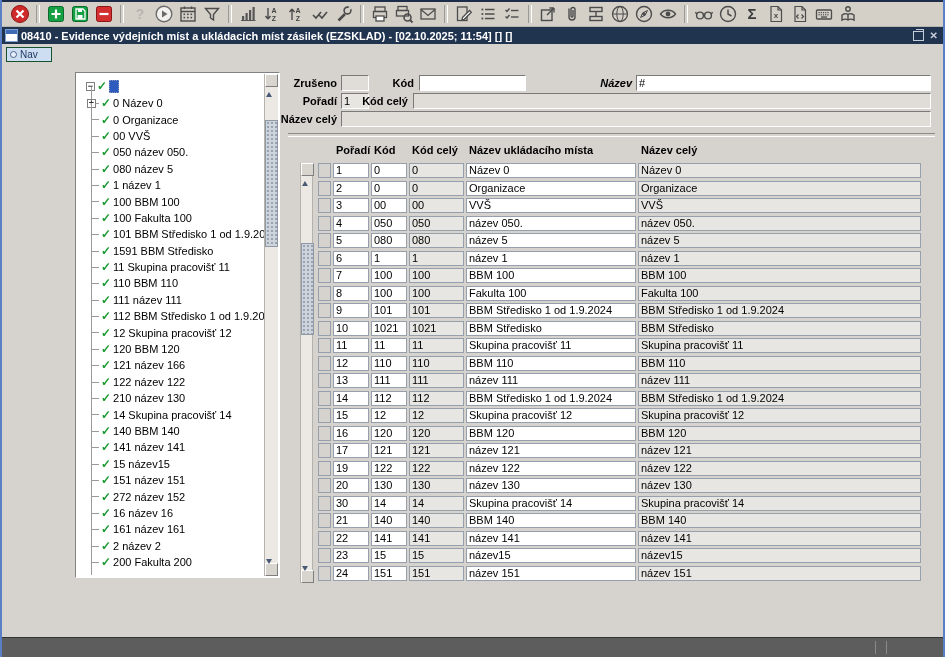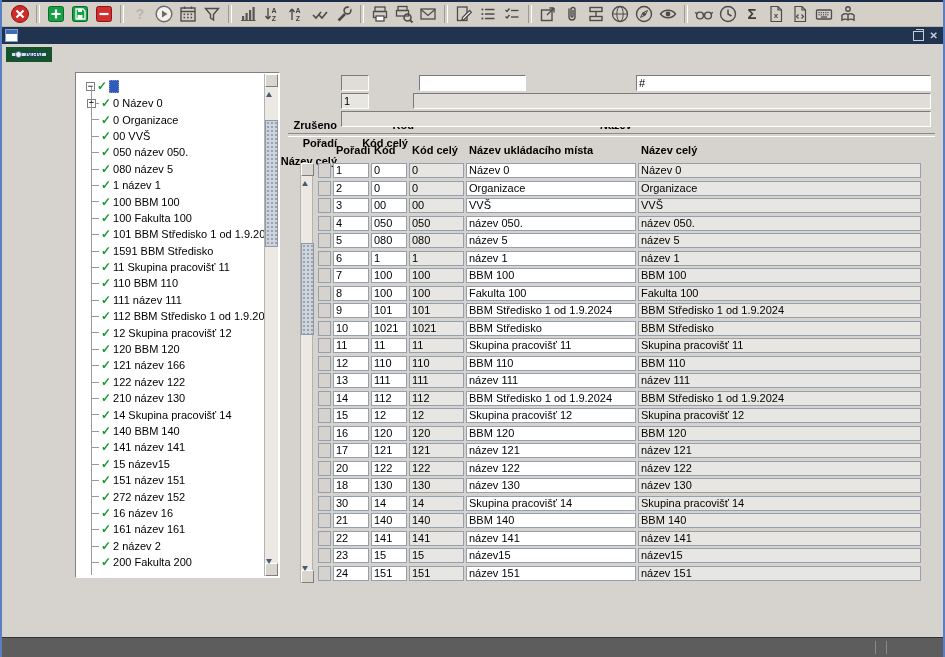--- a/index.html
+++ b/index.html
@@ -17,21 +17,21 @@
   
   .titlebar{position:absolute;left:2px;top:27px;right:2px;height:17px;background:#20344f;color:#fff;display:flex;align-items:center;padding:0 3px;box-sizing:border-box;}
   .title-icon{width:11px;height:11px;background:#fff;border:1px solid #7fa0d4;position:relative;margin-right:3px;flex:0 0 auto;}
   .title-icon::after{content:"";position:absolute;left:0;top:0;width:100%;height:4px;background:#3f6ab5;}
   .title-text{font-size:11px;font-weight:bold;white-space:nowrap;overflow:hidden;flex:1;}
   .win-controls{display:flex;gap:6px;align-items:center;margin-left:auto;padding-right:2px;}
   .win-glyph{color:#c7cedb;font-size:10px;line-height:10px;font-weight:bold;cursor:default;}
   .restore-glyph{width:9px;height:8px;border:1px solid #c7cedb;position:relative;}
   .restore-glyph::after{content:"";position:absolute;left:2px;top:-3px;width:7px;height:6px;border:1px solid #c7cedb;border-bottom:none;border-left:none;}
   
-  .navtab{position:absolute;left:6px;top:47px;width:46px;height:15px;background:#cdddf2;border:6px solid #14532d;display:flex;align-items:center;gap:3px;padding-left:3px;box-sizing:border-box;font-size:10px;color:#1f3a63;}
+  .navtab{position:absolute;left:6px;top:47px;width:46px;height:15px;background:#cdddf2;border:1px solid #14532d;display:flex;align-items:center;gap:3px;padding-left:3px;box-sizing:border-box;font-size:10px;color:#1f3a63;}
   .pin-dot{width:5px;height:5px;border:1px solid #49618c;border-radius:50%;background:#e8eefb;}
   
   .tree{position:absolute;left:75px;top:72px;width:205px;height:506px;background:#fff;border:1px solid;border-color:#828282 #ffffff #ffffff #828282;box-sizing:border-box;}
   .tcontent{position:absolute;left:2px;top:4px;right:15px;bottom:2px;overflow:hidden;font-size:11px;color:#000;}
   .troot{height:18px;display:flex;align-items:center;padding-left:8px;}
   .xbox{width:9px;height:9px;border:1px solid #7f7f7f;background:#fff;font:bold 9px/7px "Liberation Sans",sans-serif;text-align:center;color:#333;box-sizing:border-box;flex:0 0 auto;}
   .check{color:#189a30;font-weight:bold;font-size:12px;line-height:1;margin:0 2px 0 2px;flex:0 0 auto;}
   .selbox{width:10px;height:13px;background:#2f5bbf;border:1px dotted #8899bb;box-sizing:border-box;}
   .titems{position:relative;}
   .titem{position:relative;height:16.4px;display:flex;align-items:center;padding-left:21px;white-space:nowrap;}
@@ -41,21 +41,21 @@
   .tlabel{white-space:nowrap;text-align:right;}
   
   .vsb{position:absolute;width:13px;background:#ece9e4;}
   .tree-vsb{right:1px;top:1px;bottom:1px;border-left:1px solid #b5b2ac;}
   .sbtn{position:absolute;left:0;width:13px;height:13px;background:#d8d5cf;border:1px solid;border-color:#ffffff #7f7f7f #7f7f7f #ffffff;box-sizing:border-box;}
   .sbtn.up{top:0;} .sbtn.down{bottom:0;}
   .tri-up{width:0;height:0;border-left:3.5px solid transparent;border-right:3.5px solid transparent;border-bottom:5px solid #4a5a74;margin:3px auto 0;}
   .tri-down{width:0;height:0;border-left:3.5px solid transparent;border-right:3.5px solid transparent;border-top:5px solid #4a5a74;margin:3px auto 0;}
   .thumb{position:absolute;left:0;width:11px;border:1px solid #8f98a5;background:#cdd4dc;background-image:radial-gradient(#97a3b2 1px,transparent 1px);background-size:4px 4px;box-sizing:content-box;}
   
-  .flabel{position:absolute;font-size:11px;font-weight:bold;color:#000;text-align:right;height:15px;line-height:15px;margin-top:42px;}
+  .flabel{position:absolute;font-size:11px;font-weight:bold;color:#000;text-align:right;height:15px;line-height:15px;}
   .ffield{position:absolute;height:16px;font-size:11px;font-family:"Liberation Sans",sans-serif;border:1px solid;border-color:#7a7a7a #ffffff #ffffff #7a7a7a;background:#fff;padding:0 2px;box-sizing:border-box;}
   .ffield.dis{background:#e0ddd8;}
   .divider{position:absolute;left:288px;top:133px;width:647px;height:2px;border-top:1px solid #8a8a8a;border-bottom:1px solid #ffffff;}
   
   .grid-header{position:absolute;left:318px;top:144px;width:603px;height:14px;display:flex;font-size:11px;font-weight:bold;}
   .ghc{padding-left:3px;box-sizing:border-box;white-space:nowrap;}
   .grid-body{position:absolute;left:318px;top:163px;width:603px;height:420px;overflow:hidden;}
   .grow{height:17.5px;display:flex;align-items:flex-start;}
   .gcell{height:15px;border:1px solid #95a0ac;background:#fff;font-size:11px;line-height:13px;padding:0 2px;box-sizing:border-box;margin-right:2px;white-space:nowrap;overflow:hidden;}
   .gcell.g-dis{background:#e7e6e2;}
@@ -316,20 +316,21 @@
         <svg width="20" height="20" viewBox="0 0 20 20" stroke="#4c4c4c" fill="none" stroke-width="1.4">
           <circle cx="10" cy="5" r="2.2"></circle>
           <path d="M4 16 v-5 c3 -2 4 -2 6 -.5 c2 -1.5 3 -1.5 6 .5 v5 c-3 -1.5 -4 -1.5 -6 0 c-2 -1.5 -3 -1.5 -6 0 z"></path>
           <path d="M10 10.5 V16"></path>
         </svg>
       </span>
   </div>
 
   <div class="titlebar">
     <span class="title-icon"></span>
+    <span class="title-text">08410 - Evidence výdejních míst a ukládacích míst zásilek (EZSKLAD) - [02.10.2025; 11:54]  []  []</span>
     <span class="win-controls">
       <span class="restore-glyph"></span>
       <span class="win-glyph">✕</span>
     </span>
   </div>
 
   <div class="navtab">
     <span class="pin-dot"></span>
     <span>Nav</span>
   </div>
@@ -636,29 +637,29 @@
       <div class="grow">
         <span class="gcell c-sel"></span>
         <span class="gcell c-poradi">17</span>
         <span class="gcell c-kod">121</span>
         <span class="gcell c-kodcely g-dis">121</span>
         <span class="gcell c-nazev">název 121</span>
         <span class="gcell c-nazevcely g-dis">název 121</span>
       </div>
       <div class="grow">
         <span class="gcell c-sel"></span>
-        <span class="gcell c-poradi">20</span>
+        <span class="gcell c-poradi">19</span>
         <span class="gcell c-kod">122</span>
         <span class="gcell c-kodcely g-dis">122</span>
         <span class="gcell c-nazev">název 122</span>
         <span class="gcell c-nazevcely g-dis">název 122</span>
       </div>
       <div class="grow">
         <span class="gcell c-sel"></span>
-        <span class="gcell c-poradi">18</span>
+        <span class="gcell c-poradi">20</span>
         <span class="gcell c-kod">130</span>
         <span class="gcell c-kodcely g-dis">130</span>
         <span class="gcell c-nazev">název 130</span>
         <span class="gcell c-nazevcely g-dis">název 130</span>
       </div>
       <div class="grow">
         <span class="gcell c-sel"></span>
         <span class="gcell c-poradi">30</span>
         <span class="gcell c-kod">14</span>
         <span class="gcell c-kodcely g-dis">14</span>

